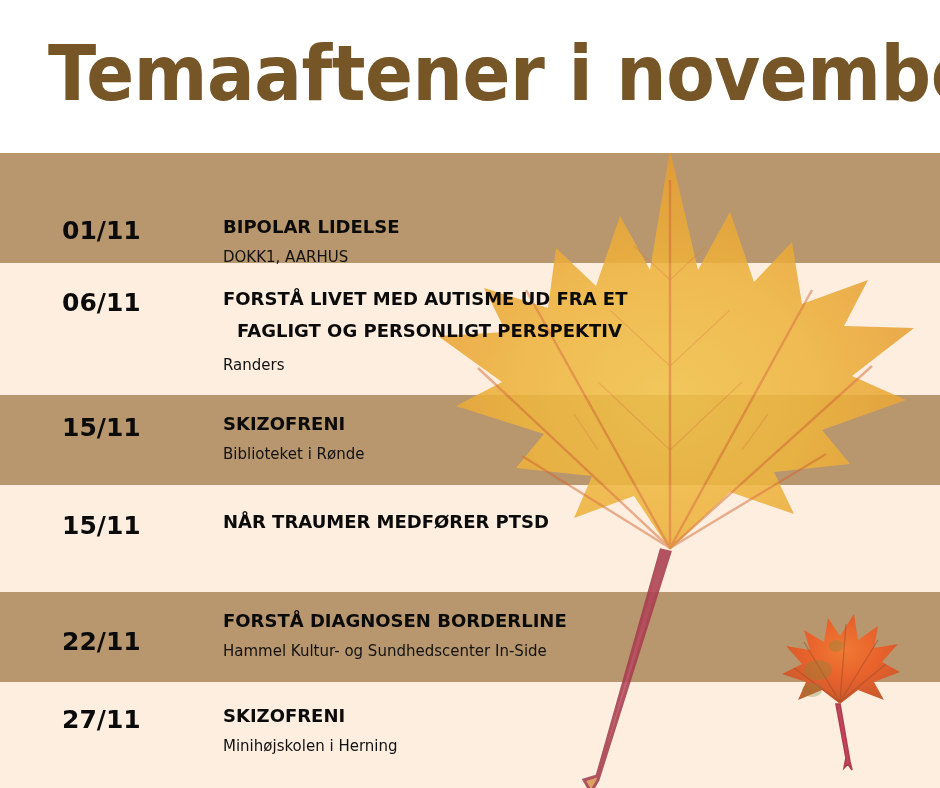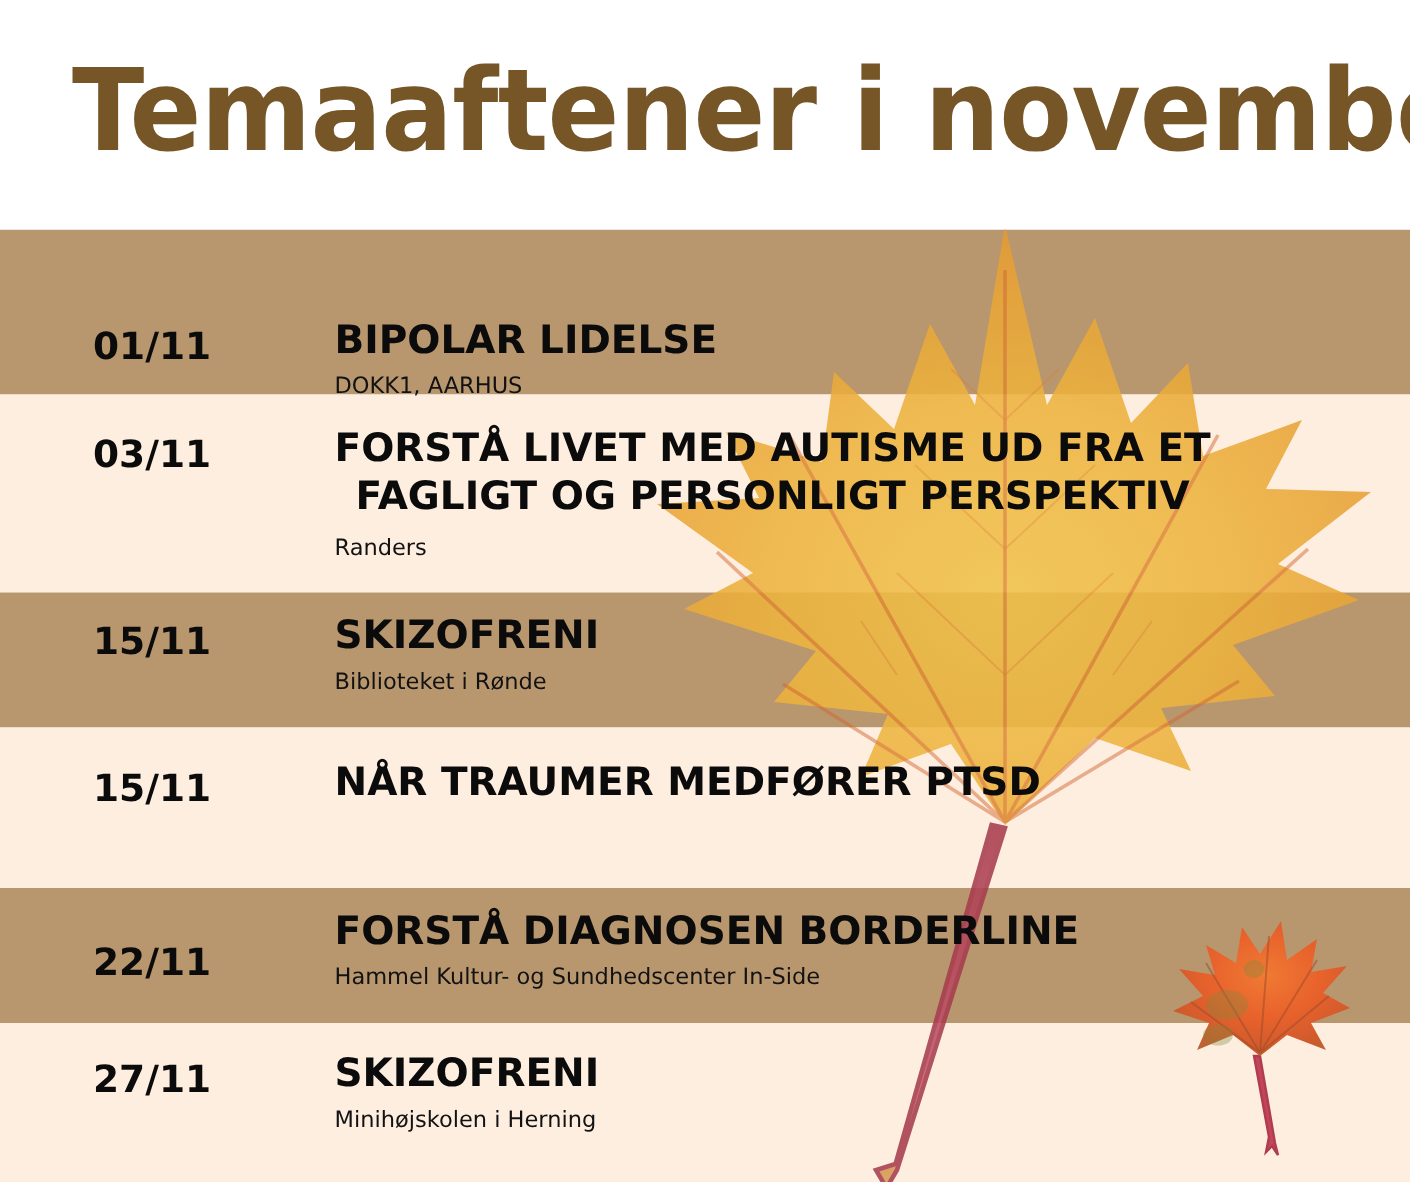--- a/index.html
+++ b/index.html
@@ -109,21 +109,21 @@
     white-space: nowrap;
   }
   .row-body {
     position: absolute;
     left: 223px;
     right: 20px;
   }
   .row-title {
     font-family: "DejaVu Sans", sans-serif;
     font-weight: 700;
-    font-size: 26px;
+    font-size: 18px;
     line-height: 32px;
     color: #0b0b0b;
     letter-spacing: 0px;
     margin: 0;
     white-space: nowrap;
   }
   .row-title .line2 {
     display: block;
     padding-left: 14px;
   }
@@ -240,21 +240,21 @@
       <div class="row-date" style="top:33px;">01/11</div>
       <div class="row-body" style="top:28px;">
         <div class="row-title">
           <span>BIPOLAR LIDELSE</span>
         </div>
         <div class="row-venue">DOKK1, AARHUS</div>
       </div>
     </div>
 
     <div class="row" style="top:263px;height:132px;">
-      <div class="row-date" style="top:25px;">03/11</div>
+      <div class="row-date" style="top:25px;">06/11</div>
       <div class="row-body" style="top:20px;">
         <div class="row-title">
           <span>FORSTÅ LIVET MED AUTISME UD FRA ET</span>
           <span class="line2">FAGLIGT OG PERSONLIGT PERSPEKTIV</span>
         </div>
         <div class="row-venue" style="margin-top:4px;">Randers</div>
       </div>
     </div>
 
     <div class="row" style="top:395px;height:90px;">

